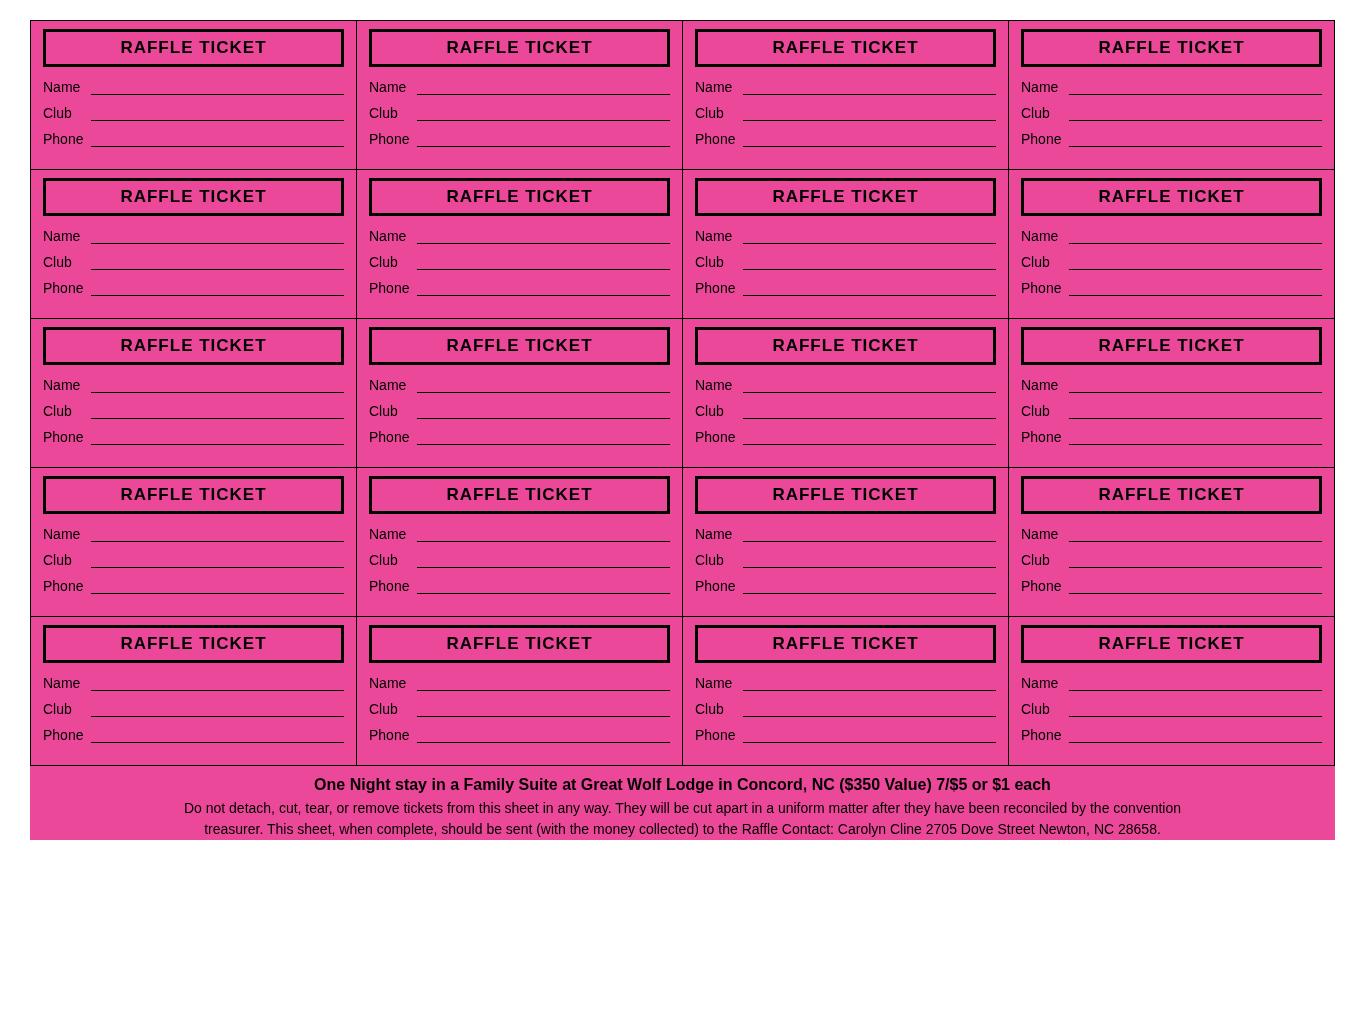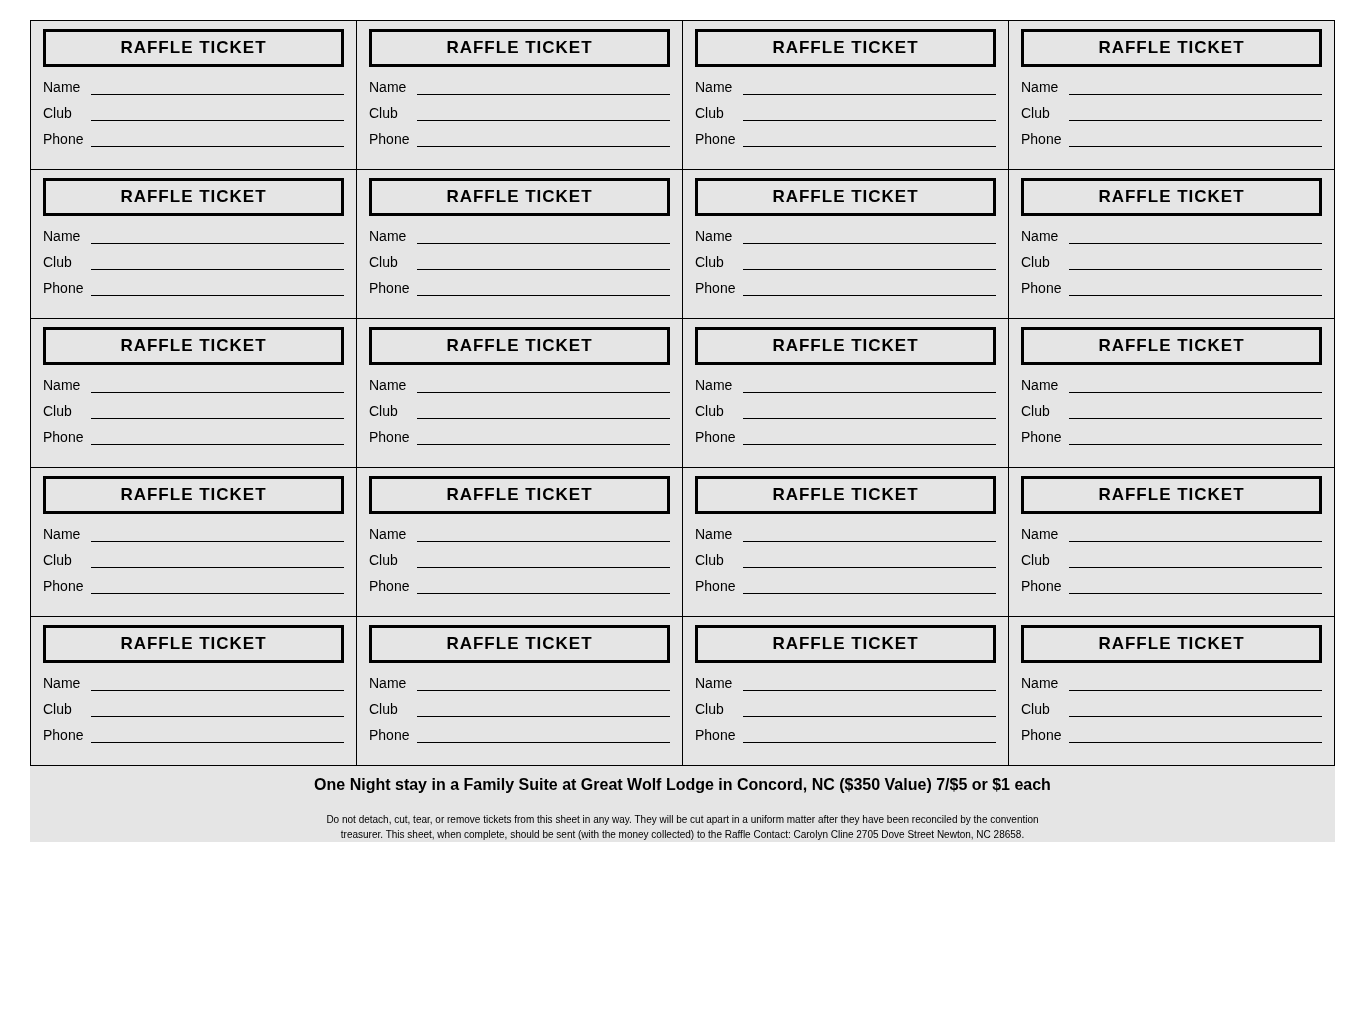--- a/index.html
+++ b/index.html
@@ -11,21 +11,21 @@
     body {
       background: #ffffff;
       font-family: Arial, sans-serif;
       width: 1365px;
       min-height: 1024px;
       padding: 20px 30px;
     }
 
     .page-container {
       width: 100%;
-      background: #e5e5e5;
+      background: #ec4899;
     }
 
     .tickets-grid {
       display: grid;
       grid-template-columns: repeat(4, 1fr);
       gap: 0;
       border-top: 1px solid #000;
       border-left: 1px solid #000;
     }
 
@@ -67,26 +67,26 @@
     }
 
     .footer-section {
       padding: 10px 0 0 0;
     }
 
     .footer-prize {
       text-align: center;
       font-size: 16px;
       font-weight: bold;
-      margin-bottom: 18px;
+      margin-bottom: 4px;
       font-family: Arial, sans-serif;
     }
 
     .footer-note {
-      font-size: 10px;
+      font-size: 14px;
       font-family: Arial, sans-serif;
       line-height: 1.5;
       text-align: center;
     }
 
     .footer-note strong {
       font-weight: bold;
     }
   </style>
 </head>

